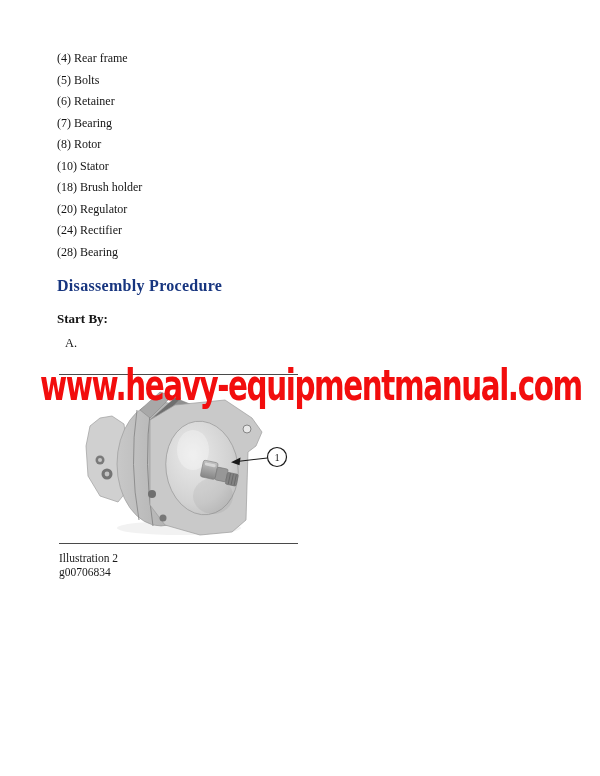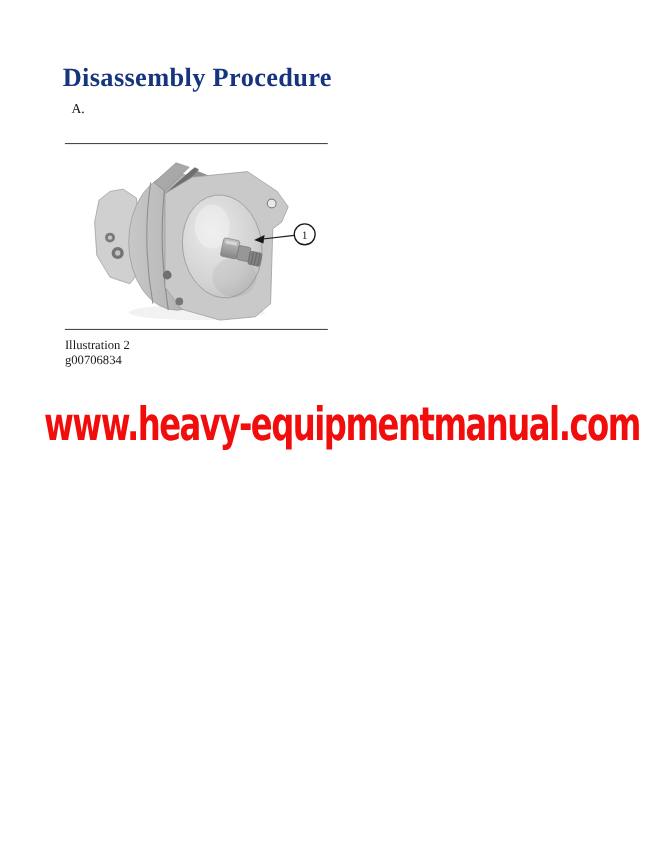--- a/index.html
+++ b/index.html
@@ -20,21 +20,21 @@
   .part{white-space:nowrap;}
   .note{
     margin:13px 0 0 0;
     font-size:12.4px;
     line-height:16px;
     width:510px;
   }
   .b{font-weight:bold;}
   .heading{
     margin:12px 0 0 0;
-    font-size:24px;
+    font-size:16px;
     line-height:22px;
     font-weight:bold;
     color:#17357f; 
     letter-spacing:0.3px;
   }
   .startby{
     margin:15px 0 0 0;
     font-size:13px;
     line-height:14px;
     font-weight:bold;
@@ -82,24 +82,37 @@
     transform-origin:left center;
     pointer-events:none;
   }
 </style>
 </head>
 <body>
 
 <div class="page">
   <div class="content">
 
+    <div class="parts">
+      <div class="part">(4) Rear frame</div>
+      <div class="part">(5) Bolts</div>
+      <div class="part">(6) Retainer</div>
+      <div class="part">(7) Bearing</div>
+      <div class="part">(8) Rotor</div>
+      <div class="part">(10) Stator</div>
+      <div class="part">(18) Brush holder</div>
+      <div class="part">(20) Regulator</div>
+      <div class="part">(24) Rectifier</div>
+      <div class="part">(28) Bearing</div>
+    </div>
 
 
     <h1 class="heading">Disassembly Procedure</h1>
 
+    <p class="startby">Start By:</p>
 
     <div class="step">
       <span class="marker">A.</span>
     </div>
 
 
     <figure class="figure">
       <div class="fig-image">
         <svg width="239" height="166" viewBox="0 0 239 166" xmlns="http://www.w3.org/2000/svg">
           <defs>

